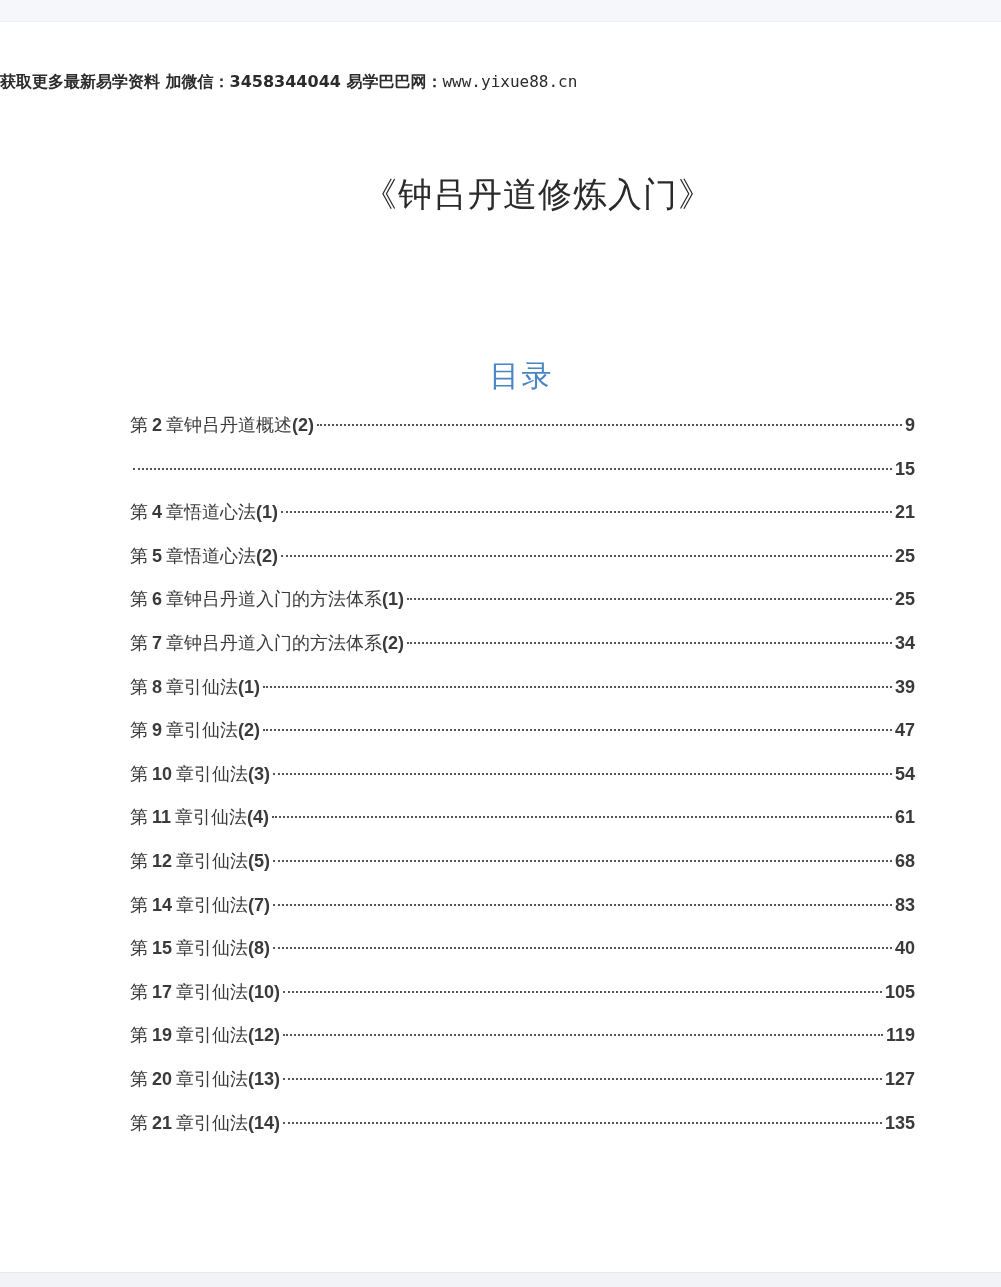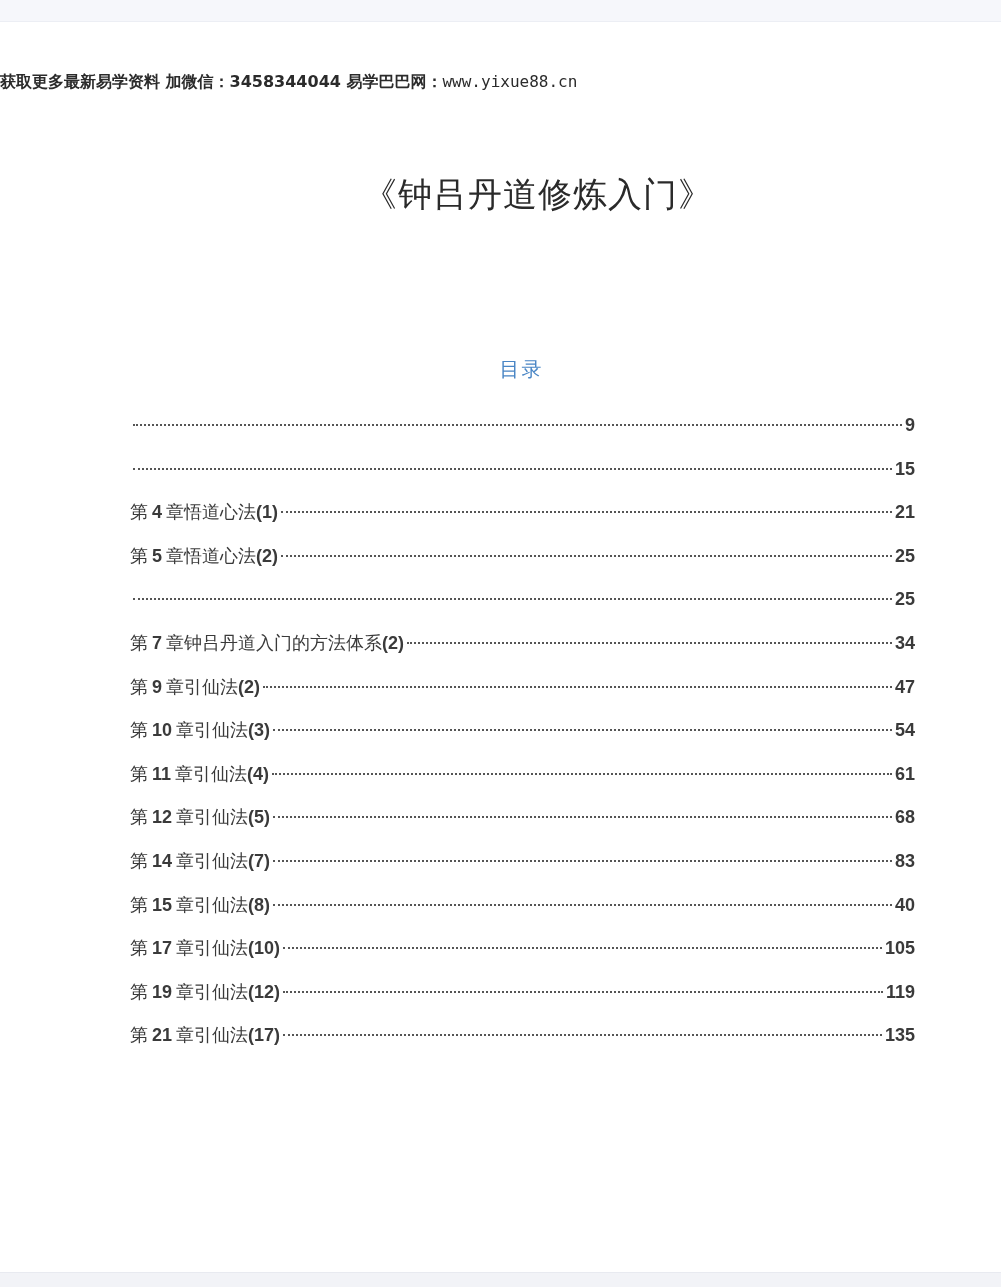--- a/index.html
+++ b/index.html
@@ -64,21 +64,21 @@
       color: #2a2a2a;
       letter-spacing: 1px;
       padding-left: 75px;
       box-sizing: border-box;
     }
     .toc-heading {
       position: absolute;
       left: 0; top: 356px;
       width: 1001px;
       text-align: center;
-      font-size: 20px;
+      font-size: 30px;
       color: #4a86c5;
       padding-left: 42px;
       box-sizing: border-box;
       letter-spacing: 2px;
     }
     .toc-list {
       position: absolute;
       left: 130px;
       top: 410px;
       width: 785px;
@@ -134,47 +134,54 @@
 <div class="watermark">
   <span>获取更多最新易学资料 加微信：3458344044 易学巴巴网：</span><span class="url">www.yixue88.cn</span>
 </div>
 
 <div class="doc-title">《钟吕丹道修炼入门》</div>
 
 <div class="toc-heading">目录</div>
 
 <ul class="toc-list">
   <li class="toc-row">
+      <span class="toc-label"><span>第</span><span class="num">2</span><span>章</span><span>钟吕丹道概述</span><span class="paren">(2)</span></span>
       <span class="toc-leader"></span>
       <span class="toc-page">9</span>
     </li>
   <li class="toc-row">
       <span class="toc-leader"></span>
       <span class="toc-page">15</span>
     </li>
   <li class="toc-row">
       <span class="toc-label"><span>第</span><span class="num">4</span><span>章</span><span>悟道心法</span><span class="paren">(1)</span></span>
       <span class="toc-leader"></span>
       <span class="toc-page">21</span>
     </li>
   <li class="toc-row">
       <span class="toc-label"><span>第</span><span class="num">5</span><span>章</span><span>悟道心法</span><span class="paren">(2)</span></span>
       <span class="toc-leader"></span>
       <span class="toc-page">25</span>
     </li>
   <li class="toc-row">
+      <span class="toc-label"><span>第</span><span class="num">6</span><span>章</span><span>钟吕丹道入门的方法体系</span><span class="paren">(1)</span></span>
       <span class="toc-leader"></span>
       <span class="toc-page">25</span>
     </li>
   <li class="toc-row">
       <span class="toc-label"><span>第</span><span class="num">7</span><span>章</span><span>钟吕丹道入门的方法体系</span><span class="paren">(2)</span></span>
       <span class="toc-leader"></span>
       <span class="toc-page">34</span>
     </li>
   <li class="toc-row">
+      <span class="toc-label"><span>第</span><span class="num">8</span><span>章</span><span>引仙法</span><span class="paren">(1)</span></span>
+      <span class="toc-leader"></span>
+      <span class="toc-page">39</span>
+    </li>
+  <li class="toc-row">
       <span class="toc-label"><span>第</span><span class="num">9</span><span>章</span><span>引仙法</span><span class="paren">(2)</span></span>
       <span class="toc-leader"></span>
       <span class="toc-page">47</span>
     </li>
   <li class="toc-row">
       <span class="toc-label"><span>第</span><span class="num">10</span><span>章</span><span>引仙法</span><span class="paren">(3)</span></span>
       <span class="toc-leader"></span>
       <span class="toc-page">54</span>
     </li>
   <li class="toc-row">
@@ -201,19 +208,24 @@
       <span class="toc-label"><span>第</span><span class="num">17</span><span>章</span><span>引仙法</span><span class="paren">(10)</span></span>
       <span class="toc-leader"></span>
       <span class="toc-page">105</span>
     </li>
   <li class="toc-row">
       <span class="toc-label"><span>第</span><span class="num">19</span><span>章</span><span>引仙法</span><span class="paren">(12)</span></span>
       <span class="toc-leader"></span>
       <span class="toc-page">119</span>
     </li>
   <li class="toc-row">
-      <span class="toc-label"><span>第</span><span class="num">21</span><span>章</span><span>引仙法</span><span class="paren">(17)</span></span>
+      <span class="toc-label"><span>第</span><span class="num">20</span><span>章</span><span>引仙法</span><span class="paren">(13)</span></span>
+      <span class="toc-leader"></span>
+      <span class="toc-page">127</span>
+    </li>
+  <li class="toc-row">
+      <span class="toc-label"><span>第</span><span class="num">21</span><span>章</span><span>引仙法</span><span class="paren">(14)</span></span>
       <span class="toc-leader"></span>
       <span class="toc-page">135</span>
     </li>
 </ul>
 
 <div class="bottom-bar"></div>
 
 </body></html>

